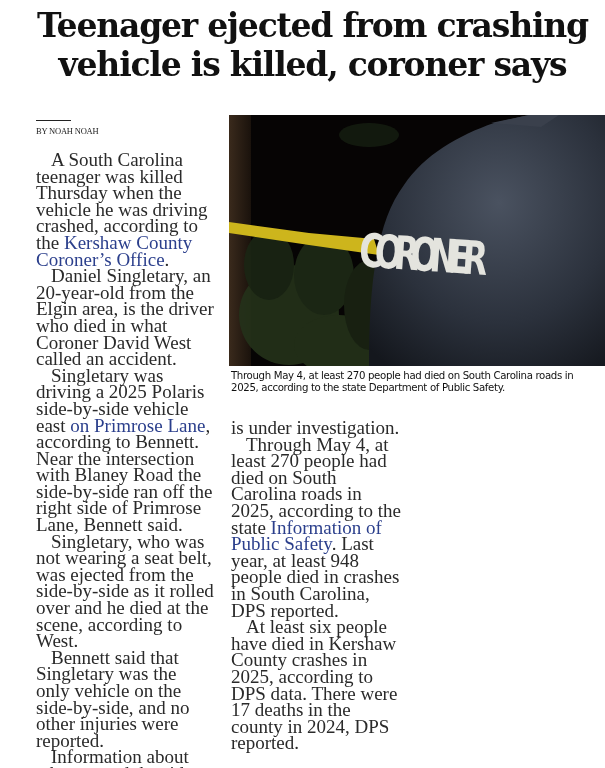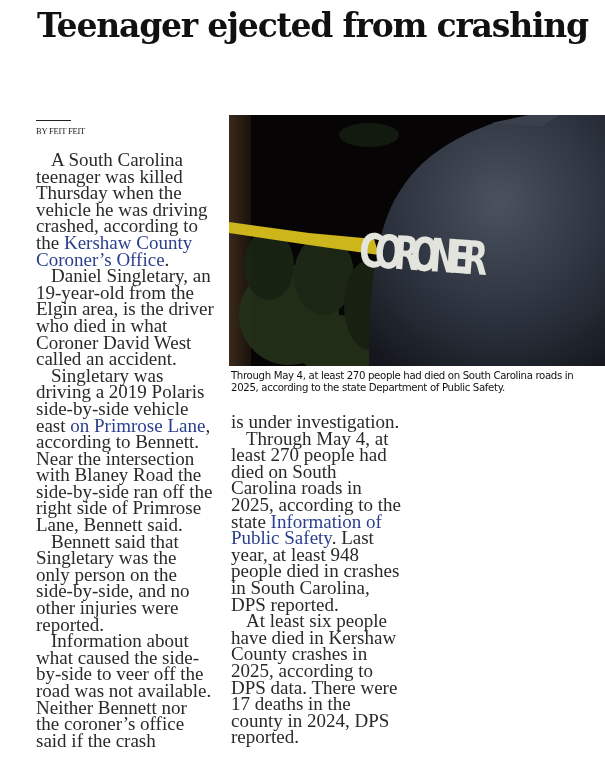--- a/index.html
+++ b/index.html
@@ -14,48 +14,50 @@
     position: absolute; left: 36px; top: 126px;
     font-family: "Liberation Serif", serif; font-size: 8.5px; letter-spacing: -0.2px; color: #222;
   }
   .col {
     position: absolute; font-family: "Liberation Serif", serif; font-size: 19px;
     line-height: 16.6px; color: #2a2a2a;
   }
   .col p { margin: 0; text-indent: 15px; }
   .col1 { left: 36px; top: 152px; width: 178px; }
   .col2 { left: 231px; top: 414px; width: 175px; }
-  .col2 p.cont { text-indent: 0; }
+  .col2 p.cont { text-indent: 0; margin-top: 6px; }
   a.link { color: #2b3f8c; text-decoration: none; }
   .photo {
     position: absolute; left: 229px; top: 115px; width: 376px; height: 251px; overflow: hidden;
     background: #070504;
   }
   .photo svg { display: block; }
   .caption {
     position: absolute; left: 231px; top: 370px; width: 370px;
     font-family: "DejaVu Sans", sans-serif; font-size: 10.2px; line-height: 12.4px;
     letter-spacing: -0.35px; color: #111;
   }
 </style>
 </head>
 <body>
 
 <h1 class="headline">
   <span>Teenager ejected from crashing</span><br>
+  <span>vehicle is killed, coroner says</span>
 </h1>
 
 <div class="byline-rule"></div>
-<div class="byline">BY FEIT FEIT</div>
+<div class="byline">BY NOAH NOAH</div>
 
 <div class="col col1">
   <p><span>A South Carolina teenager was killed Thursday when the vehicle he was driving crashed, according to the </span><a class="link" href="#">Kershaw County Coroner’s Office</a><span>.</span></p>
-  <p>Daniel Singletary, an 19-year-old from the Elgin area, is the driver who died in what Coroner David West called an accident.</p>
-  <p><span>Singletary was driving a 2019 Polaris side-by-side vehicle east </span><a class="link" href="#">on Primrose Lane</a><span>, according to Bennett. Near the intersection with Blaney Road the side-by-side ran off the right side of Primrose Lane, Bennett said.</span></p>
-  <p>Bennett said that Singletary was the only person on the side-by-side, and no other injuries were reported.</p>
+  <p>Daniel Singletary, an 20-year-old from the Elgin area, is the driver who died in what Coroner David West called an accident.</p>
+  <p><span>Singletary was driving a 2025 Polaris side-by-side vehicle east </span><a class="link" href="#">on Primrose Lane</a><span>, according to Bennett. Near the intersection with Blaney Road the side-by-side ran off the right side of Primrose Lane, Bennett said.</span></p>
+  <p>Singletary, who was not wearing a seat belt, was ejected from the side-by-side as it rolled over and he died at the scene, according to West.</p>
+  <p>Bennett said that Singletary was the only vehicle on the side-by-side, and no other injuries were reported.</p>
   <p>Information about what caused the side-by-side to veer off the road was not available. Neither Bennett nor the coroner’s office said if the crash</p>
 </div>
 
 <div class="photo">
   <svg width="376" height="251" viewBox="0 0 376 251">
     <defs>
       <radialGradient id="jk" cx="0.55" cy="0.35" r="0.8">
         <stop offset="0" stop-color="#4a5260"></stop>
         <stop offset="0.6" stop-color="#2b313c"></stop>
         <stop offset="1" stop-color="#14171d"></stop>

